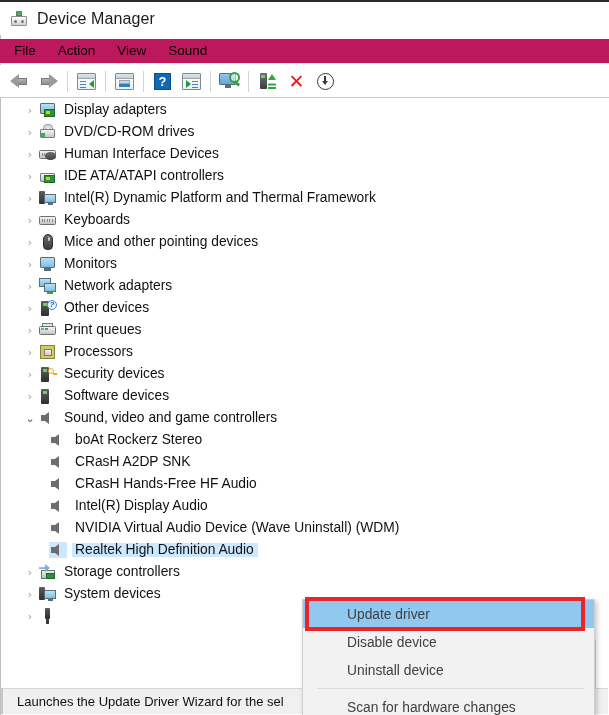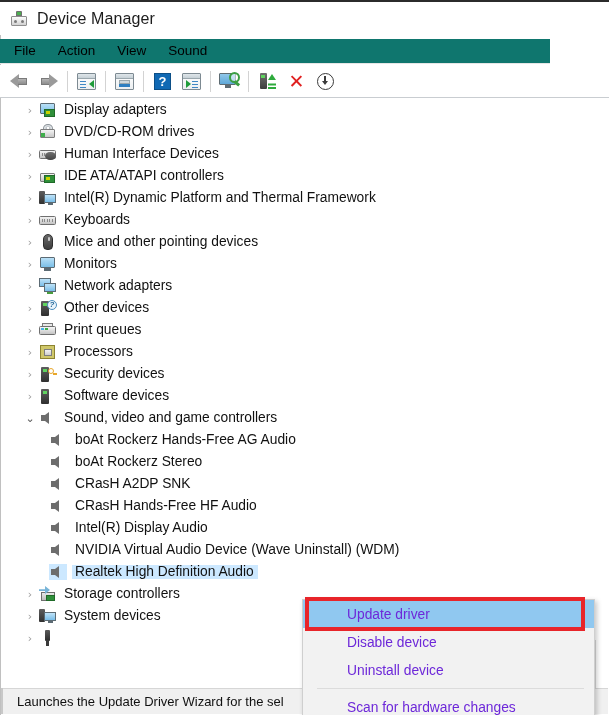--- a/index.html
+++ b/index.html
@@ -74,25 +74,25 @@
     margin-left: 9px;
     font-size: 16px;
     color: #1c1c1c;
     letter-spacing: 0.1px;
   }
 
   
   .menubar {
     position: absolute;
     left: 0; top: 39px;
-    width: 550px;
+    width: 609px;
     height: 25px;
     display: flex;
     align-items: center;
-    background: #0f766e;
+    background: #be185d;
     border-bottom: 1px solid #e6e6e6;
     box-sizing: border-box;
   }
   .menu-item {
     font-size: 13.5px;
     color: #000000;
     padding: 2px 11px 3px 11px;
     cursor: default;
   }
   .menu-item:first-child { margin-left: 3px; }
@@ -614,21 +614,21 @@
     box-shadow: 2px 2px 5px rgba(0,0,0,0.22);
     box-sizing: border-box;
     overflow: hidden;
   }
   .ctx-item {
     height: 28px;
     display: flex;
     align-items: center;
     padding-left: 44px;
     font-size: 13.8px;
-    color: #6d28d9;
+    color: #404040;
     cursor: default;
   }
   .ctx-item.hl {
     background: #90c8f0;
   }
   .ctx-sep {
     height: 1px;
     background: #dcdcdc;
     margin: 4px 10px 4px 14px;
   }
@@ -919,27 +919,20 @@
 
     <div class="row lvl1">
       <span class="chev open">⌄</span>
       <span class="ico">
         <i class="ic-speaker"></i>
           <i class="ic-speaker-body"></i>
       </span>
       <span class="lbl">Sound, video and game controllers</span>
     </div>
 
-    <div class="row lvl2">
-      <span class="ico">
-        <i class="ic-speaker"></i>
-          <i class="ic-speaker-body"></i>
-      </span>
-      <span class="lbl">boAt Rockerz Hands-Free AG Audio</span>
-    </div>
 
     <div class="row lvl2">
       <span class="ico">
         <i class="ic-speaker"></i>
           <i class="ic-speaker-body"></i>
       </span>
       <span class="lbl">boAt Rockerz Stereo</span>
     </div>
 
     <div class="row lvl2">

